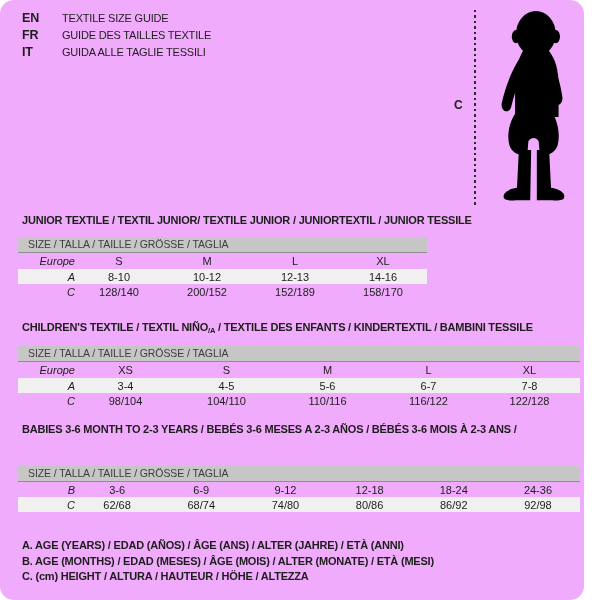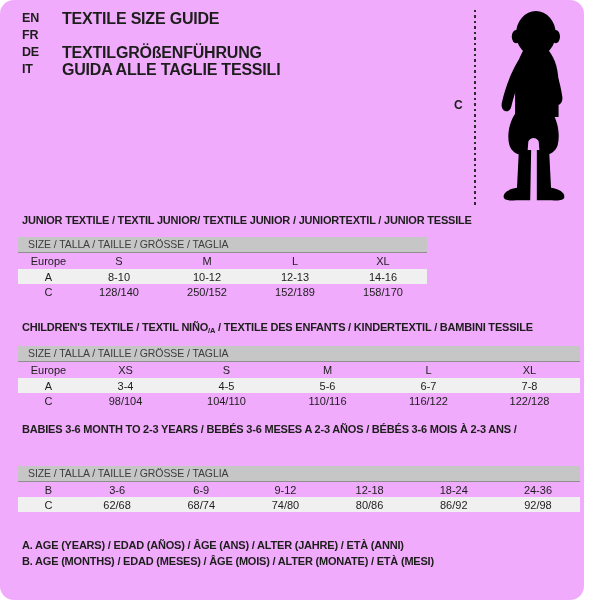--- a/index.html
+++ b/index.html
@@ -4,21 +4,21 @@
 <style>
   html,body{margin:0;padding:0;background:#fff;}
   .canvas{
     position:relative;width:584px;height:600px;background:#f0abfc;overflow:hidden;
     font-family:"Liberation Sans", sans-serif;color:var(--ink,#1d1d1b);border-radius:14px;
   }
   
   .lang-list{position:absolute;left:22px;top:10px;}
   .lang-row{display:flex;line-height:17px;}
   .lang-code{width:40px;font-weight:700;font-size:12.5px;letter-spacing:-0.2px;}
-  .lang-title{font-weight:700;font-size:16px;letter-spacing:-0.2px;white-space:nowrap;}
+  .lang-title{font-weight:400;font-size:11px;letter-spacing:-0.2px;white-space:nowrap;}
   
   .figure{position:absolute;left:440px;top:0;width:160px;height:215px;}
   .dotted-line{
     position:absolute;left:34px;top:10px;width:2px;height:198px;
     background-image:repeating-linear-gradient(to bottom,#2b2b2b 0 2.5px,transparent 2.5px 5.5px);
   }
   .c-label{position:absolute;left:14px;top:98px;font-weight:700;font-size:12px;}
   .baby-svg{position:absolute;left:42px;top:8px;width:104px;height:199px;}
   
   .sec-title{
@@ -31,43 +31,40 @@
   .tbl{position:absolute;left:18px;}
   .tbl .bar{
     height:15px;line-height:15px;background:var(--table-header-bg,#c6c6c6);
     border-bottom:1px solid var(--table-header-border,#8e8e8e);
     font-size:10.5px;color:var(--bar-text,#3d3d3d);padding-left:10px;letter-spacing:-0.1px;
   }
   .trow{display:flex;align-items:center;font-size:11px;}
   .trow.h16{height:16px;} .trow.h15{height:15px;}
   .trow.alt{background:var(--row-alt-bg,#f0f0f0);}
   .cell{text-align:center;}
-  .cell.lab{width:57px;text-align:center;padding-left:4px;box-sizing:border-box;}
+  .cell.lab{width:57px;text-align:right;padding-left:4px;box-sizing:border-box;font-style:italic;}
   .cell.val{flex:1;}
   .w-junior{width:409px;} .w-wide{width:562px;}
   
   .footnotes{position:absolute;left:22px;top:538px;}
   .fn-line{font-weight:700;font-size:11px;letter-spacing:-0.2px;line-height:15.5px;white-space:nowrap;}
 </style>
 </head>
 <body>
 
 <div class="canvas">
 
   <div class="lang-list">
     <div class="lang-row">
       <span class="lang-code">EN</span>
       <span class="lang-title">TEXTILE SIZE GUIDE</span>
     </div>
     <div class="lang-row">
       <span class="lang-code">FR</span>
-    </div>
-    <div class="lang-row">
-      <span class="lang-code">DE</span>
-      <span class="lang-title">TEXTILGRÖßENFÜHRUNG</span>
+      <span class="lang-title">GUIDE DES TAILLES TEXTILE</span>
     </div>
     <div class="lang-row">
       <span class="lang-code">IT</span>
       <span class="lang-title">GUIDA ALLE TAGLIE TESSILI</span>
     </div>
   </div>
 
   <div class="figure">
     <div class="dotted-line"></div>
     <span class="c-label">C</span>
@@ -97,21 +94,21 @@
     <div class="trow h15 alt">
       <span class="cell lab">A</span>
       <span class="cell val">8-10</span>
       <span class="cell val">10-12</span>
       <span class="cell val">12-13</span>
       <span class="cell val">14-16</span>
     </div>
     <div class="trow h15">
       <span class="cell lab">C</span>
       <span class="cell val">128/140</span>
-      <span class="cell val">250/152</span>
+      <span class="cell val">200/152</span>
       <span class="cell val">152/189</span>
       <span class="cell val">158/170</span>
     </div>
   </div>
 
   <div class="sec-title" style="top:320px">
     <span>CHILDREN'S TEXTILE / TEXTIL NIÑO</span><sub>/A</sub><span> / TEXTILE DES ENFANTS / KINDERTEXTIL / BAMBINI TESSILE</span>
   </div>
   <div class="tbl w-wide" style="top:346px">
     <div class="bar">SIZE / TALLA / TAILLE / GRÖSSE / TAGLIA</div>
@@ -162,15 +159,16 @@
       <span class="cell val">74/80</span>
       <span class="cell val">80/86</span>
       <span class="cell val">86/92</span>
       <span class="cell val">92/98</span>
     </div>
   </div>
 
   <div class="footnotes">
     <div class="fn-line">A. AGE (YEARS) / EDAD (AÑOS) / ÂGE (ANS) / ALTER (JAHRE) / ETÀ (ANNI)</div>
     <div class="fn-line">B. AGE (MONTHS) / EDAD (MESES) / ÂGE (MOIS) / ALTER (MONATE) / ETÀ (MESI)</div>
+    <div class="fn-line">C. (cm) HEIGHT / ALTURA / HAUTEUR / HÖHE / ALTEZZA</div>
   </div>
 
 </div>
 
 </body></html>

